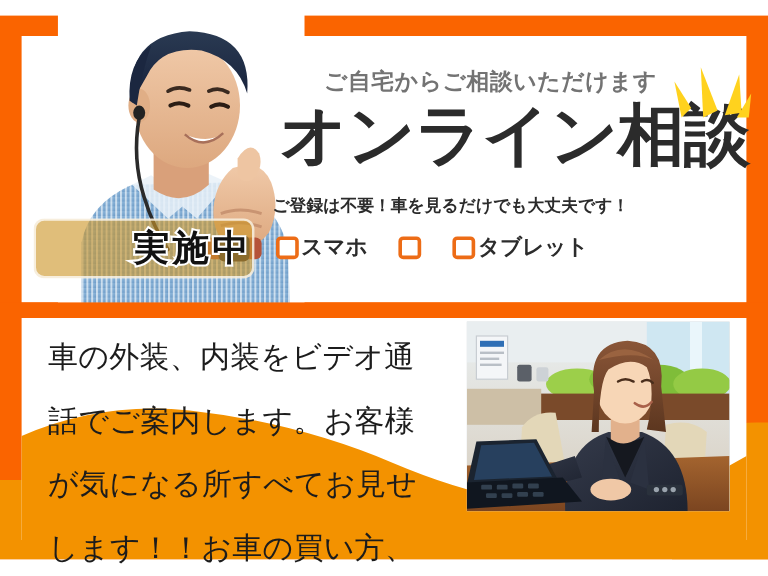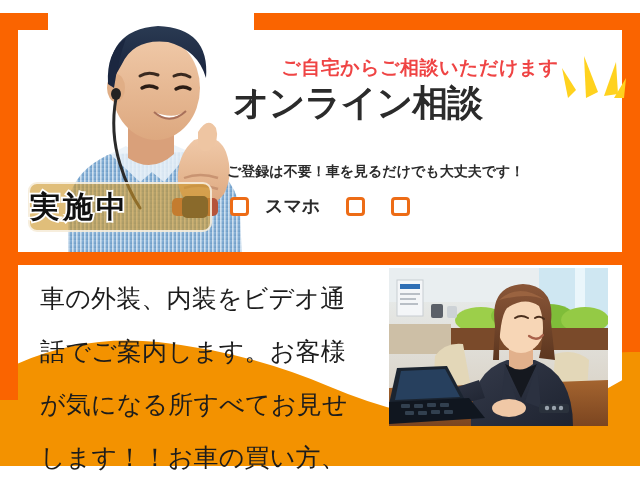--- a/index.html
+++ b/index.html
@@ -63,58 +63,58 @@
   }
   .photo-man svg{ display:block; width:206px; height:252px; }
 
   
   .badge{
     position:absolute; left:28px; top:182px;
     width:184px; height:50px;
     background:rgba(205,150,40,0.62);
     border:2px solid rgba(255,255,255,0.75);
     border-radius:9px;
-    display:flex; align-items:center; justify-content:flex-start;
+    display:flex; align-items:center; justify-content:flex-end;
   }
   .badge-text{
     font-size:30px; font-weight:bold; letter-spacing:3px;
     color:#111111;
     -webkit-text-stroke:3.4px #ffffff;
     paint-order:stroke fill;
     white-space:nowrap;
   }
 
   
   .eyebrow{
     position:absolute; left:270px; top:55px; width:300px;
-    text-align:center;
-    font-size:19px; font-weight:bold; color:#ef4444;
+    text-align:left;
+    font-size:19px; font-weight:bold; color:#737373;
     letter-spacing:0.5px; white-space:nowrap;
   }
   .headline{
     position:absolute; left:233px; top:84px; width:380px;
-    font-size:36px; font-weight:bold; color:#2b2b2b;
+    font-size:56px; font-weight:bold; color:#2b2b2b;
     letter-spacing:-1px; line-height:1.05;
     white-space:nowrap;
   }
   .subline{
     position:absolute; left:227px; top:163px; width:380px;
     font-size:14px; font-weight:bold; color:#2b2b2b;
     letter-spacing:0px; white-space:nowrap;
   }
 
   
   .starburst{ position:absolute; left:560px; top:52px; width:68px; height:52px; }
 
   
   .device-row{
     position:absolute; left:230px; top:194px;
     display:flex; align-items:center; gap:26px;
   }
-  .device{ display:flex; align-items:center; gap:16px; }
+  .device{ display:flex; align-items:center; gap:2px; }
   .chk{
     width:19px; height:19px; border:3.2px solid #ED6C16;
     border-radius:4px; background:#ffffff; flex:0 0 auto;
   }
   .device-label{
     font-size:18px; font-weight:bold; color:#2b2b2b; white-space:nowrap;
   }
 
   
   .body-copy{
@@ -226,20 +226,21 @@
   <div class="device-row">
     <div class="device">
       <span class="chk"></span>
       <span class="device-label">スマホ</span>
     </div>
     <div class="device">
       <span class="chk"></span>
     </div>
     <div class="device">
       <span class="chk"></span>
+      <span class="device-label">タブレット</span>
     </div>
   </div>
 
   <div class="gap-band"></div>
 
   <div class="card-bottom">
     <svg class="wave" viewBox="0 0 624 130" preserveAspectRatio="none" xmlns="http://www.w3.org/2000/svg">
       <path d="M0 42 Q70 8 150 16 Q240 26 320 60 Q400 94 470 96 Q545 98 624 48 L624 130 L0 130 Z" fill="#F39200"></path>
     </svg>
   </div>

